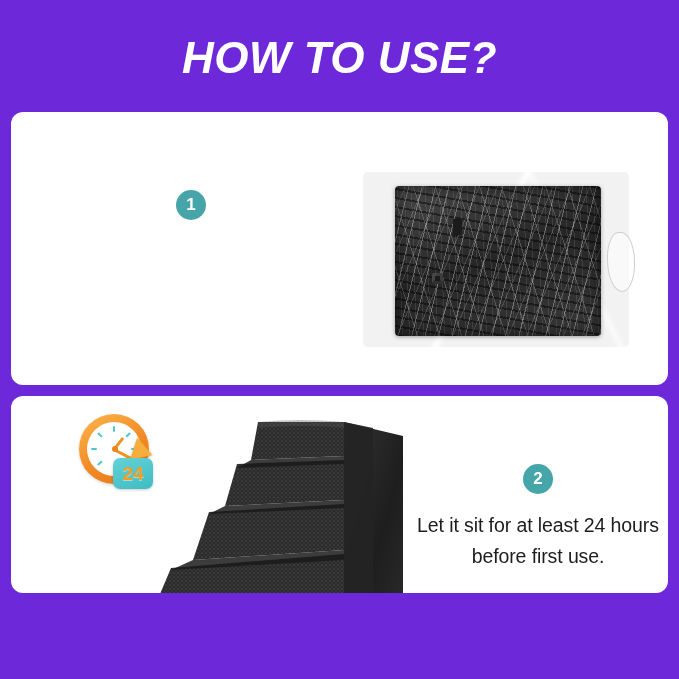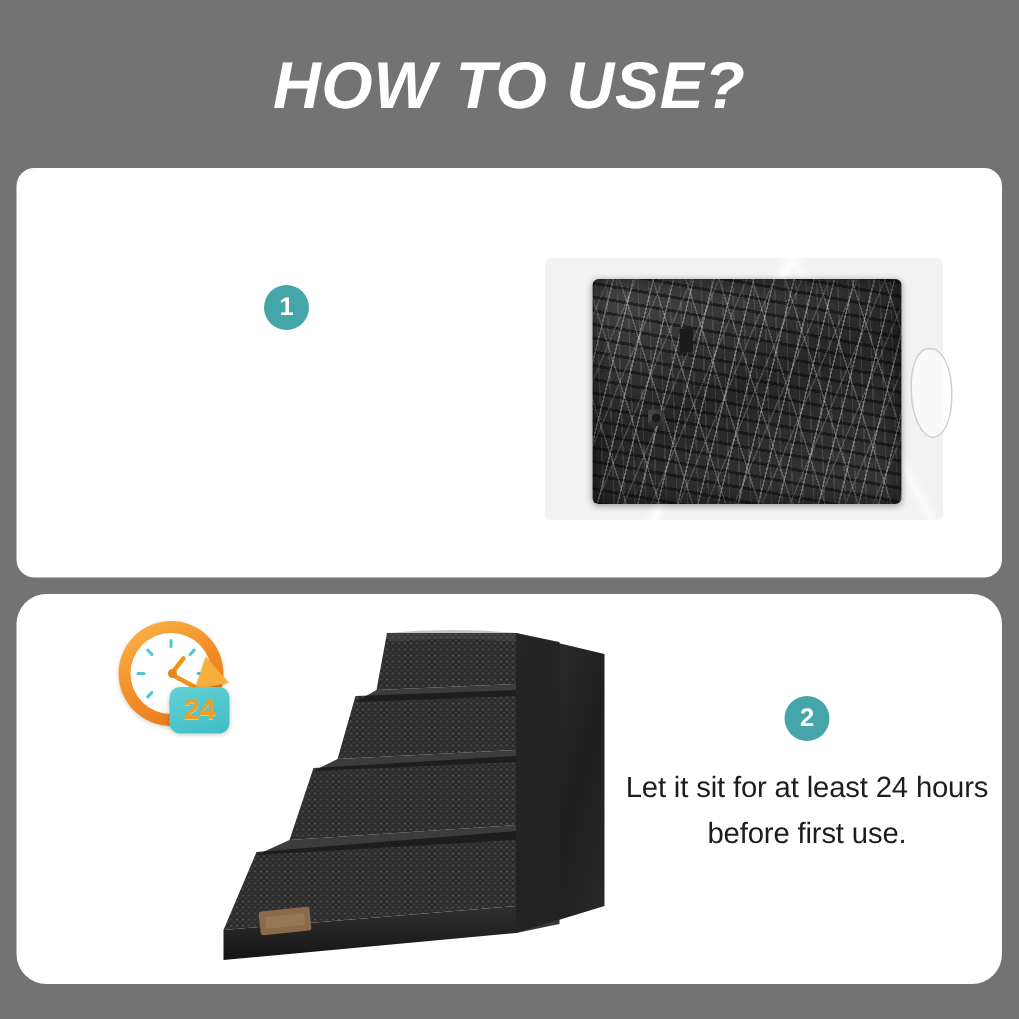--- a/index.html
+++ b/index.html
@@ -10,21 +10,21 @@
     width: 679px;
     height: 679px;
     background: #4FABAD;
     font-family: "Liberation Sans", sans-serif;
     overflow: hidden;
   }
   .page {
     position: relative;
     width: 679px;
     height: 679px;
-    background: #737373;
+    background: #6d28d9;
     box-sizing: border-box;
   }
 
   
   .title {
     position: absolute;
     top: 32px;
     left: 0;
     width: 679px;
     text-align: center;
@@ -41,21 +41,21 @@
   .card {
     position: absolute;
     left: 11px;
     width: 657px;
     background: #FFFFFF;
     border-radius: 12px;
     box-sizing: border-box;
     overflow: hidden;
   }
   #card-1 { top: 112px;  height: 273px; }
-  #card-2 { top: 396px;  height: 260px; border-radius: 20px; }
+  #card-2 { top: 396px;  height: 197px; }
 
   .card-inner {
     position: relative;
     width: 100%;
     height: 100%;
   }
 
   
   .step-block {
     position: absolute;

